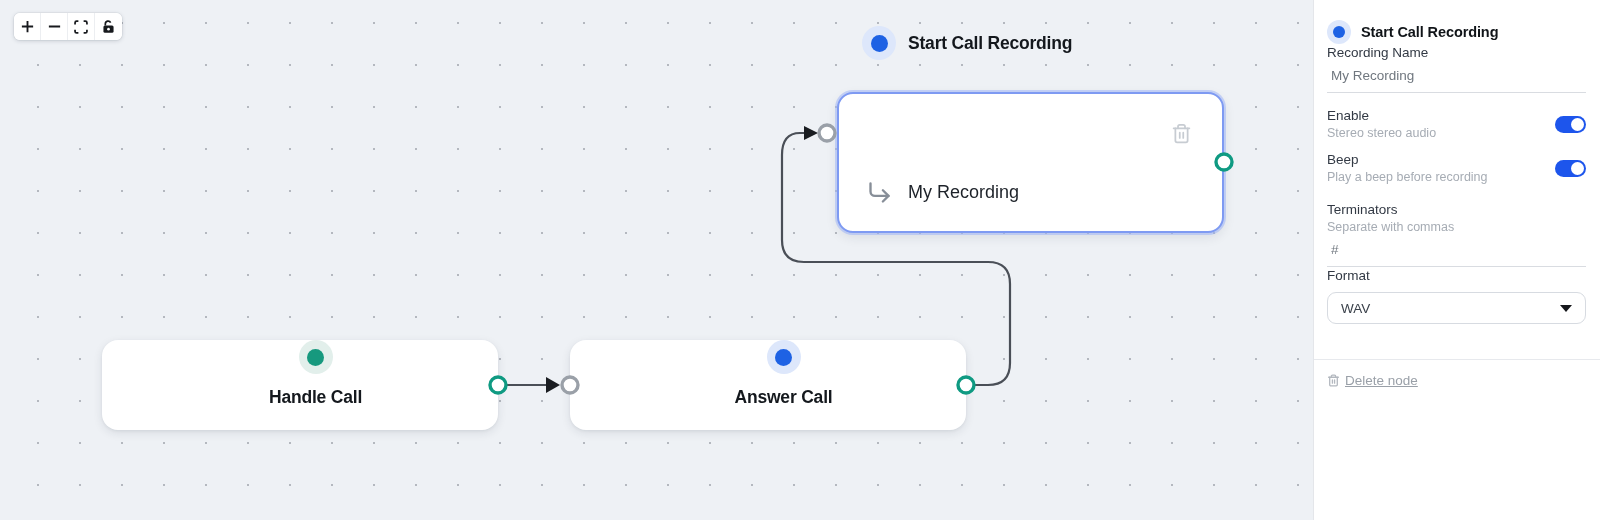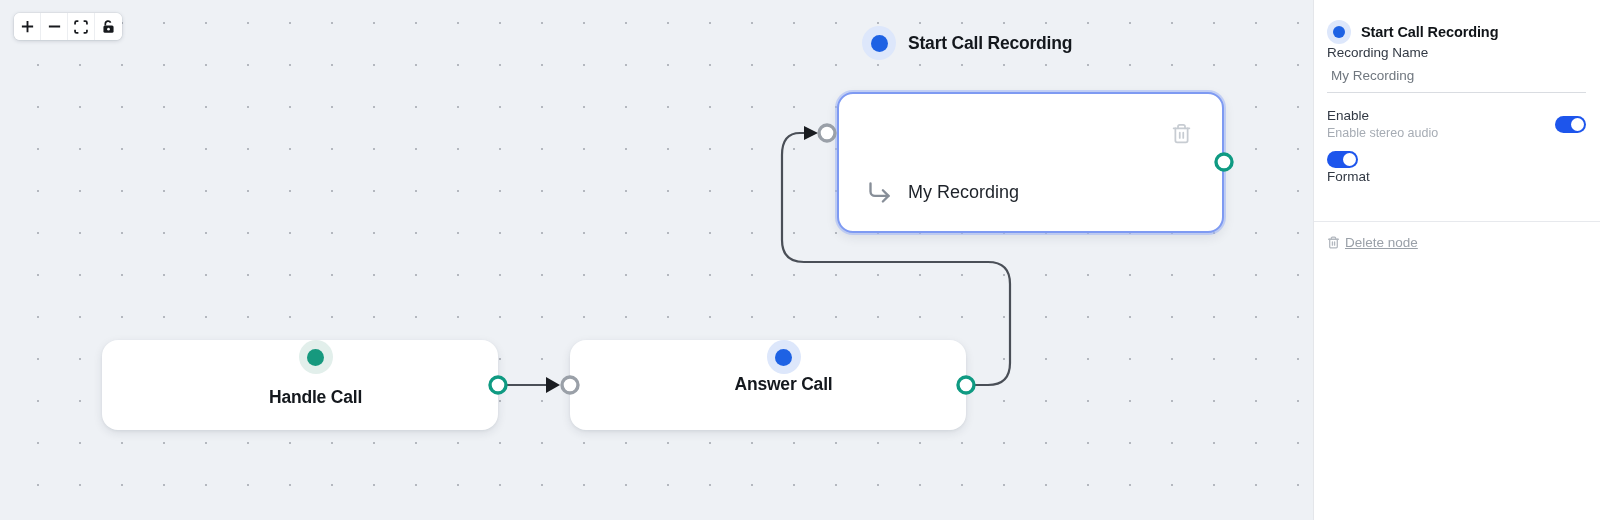--- a/index.html
+++ b/index.html
@@ -49,21 +49,21 @@
   .dot.big{width:17px;height:17px;}
   .halo-teal{background:#e2efeb;}   .dot-teal{background:#16997e;}
   .halo-blue{background:#dde7fb;}   .dot-blue{background:#1e62e4;}
   .node-title{font-size:17.5px;font-weight:700;color:#14181d;letter-spacing:-.2px;white-space:nowrap;}
   .node-sub{font-size:18px;font-weight:400;color:#1d2229;white-space:nowrap;}
   .trash-btn{position:absolute;right:30px;top:29px;width:21px;height:21px;color:#c7ccd2;cursor:pointer;}
   
   #node-handle-call{left:102px;top:340px;width:396px;height:90px;}
   #node-handle-call .node-row{height:90px;padding-left:31px;gap:13px;}
   #node-answer-call{left:570px;top:340px;width:396px;height:90px;}
-  #node-answer-call .node-row{height:66px;padding-left:31px;gap:0;}
+  #node-answer-call .node-row{height:66px;padding-left:31px;gap:13px;}
   #node-start-rec{left:837px;top:92px;width:387px;height:141px;}
   #node-start-rec .row-title{position:absolute;left:23px;top:116px;transform:translateY(-92px);height:34px;}
   #node-start-rec .row-title{display:flex;align-items:center;gap:12px;}
   #node-start-rec .row-sub{position:absolute;left:27px;top:84px;display:flex;align-items:center;gap:15px;height:28px;}
   
   .panel{
     position:absolute;left:1313px;top:0;width:287px;height:520px;background:#fff;
     border-left:1px solid #e4e6ea;box-sizing:border-box;z-index:6;
   }
   .panel-inner{padding:20px 14px 0 13px;}
@@ -207,36 +207,49 @@
     </div>
 
     <div class="field" style="">
       <div class="f-label">Recording Name</div>
       <input class="f-input" type="text" value="My Recording" style="">
     </div>
 
     <div class="toggle-row" style="margin-top:14px;">
       <div>
         <div class="f-label">Enable</div>
-        <div class="f-desc">Enable stereo audio</div>
+        <div class="f-desc">Stereo stereo audio</div>
       </div>
       <span class="toggle">
           <span class="knob"></span>
         </span>
     </div>
 
     <div class="toggle-row" style="margin-top:9px;">
+      <div>
+        <div class="f-label">Beep</div>
+        <div class="f-desc">Play a beep before recording</div>
+      </div>
       <span class="toggle">
           <span class="knob"></span>
         </span>
     </div>
 
+    <div class="field" style="margin-top:15px;">
+      <div class="f-label">Terminators</div>
+      <div class="f-desc">Separate with commas</div>
+      <input class="f-input" type="text" value="#" style="">
+    </div>
 
     <div class="field" style="">
       <div class="f-label">Format</div>
+      <div class="select">
+        <span class="select-value">WAV</span>
+        <span class="caret"></span>
+      </div>
     </div>
 
   </div>
 
   <div class="panel-footer">
     <span class="delete-link">
       <span class="icon">
         <svg width="13" height="13" viewBox="0 0 24 24" fill="none" stroke="#b3b8bf" stroke-width="2.4" stroke-linecap="round" stroke-linejoin="round">
           <path d="M3 6h18"></path>
             <path d="M19 6v14a2 2 0 0 1-2 2H7a2 2 0 0 1-2-2V6"></path>

